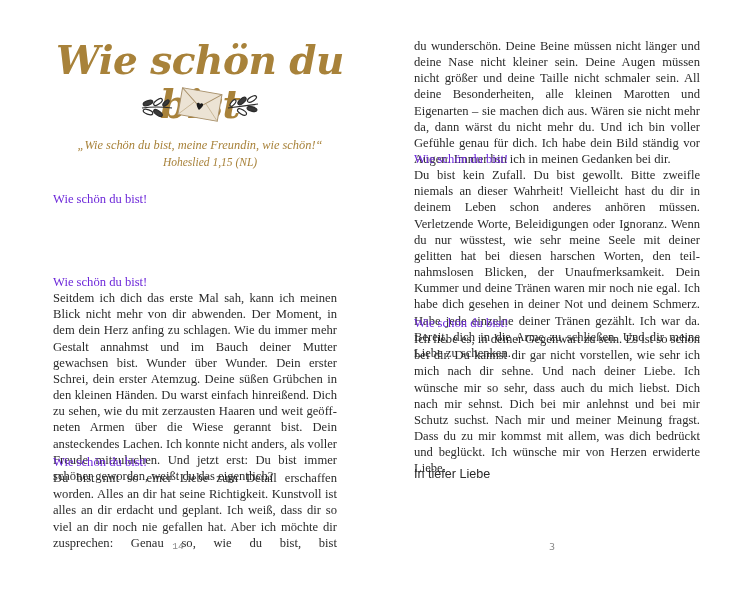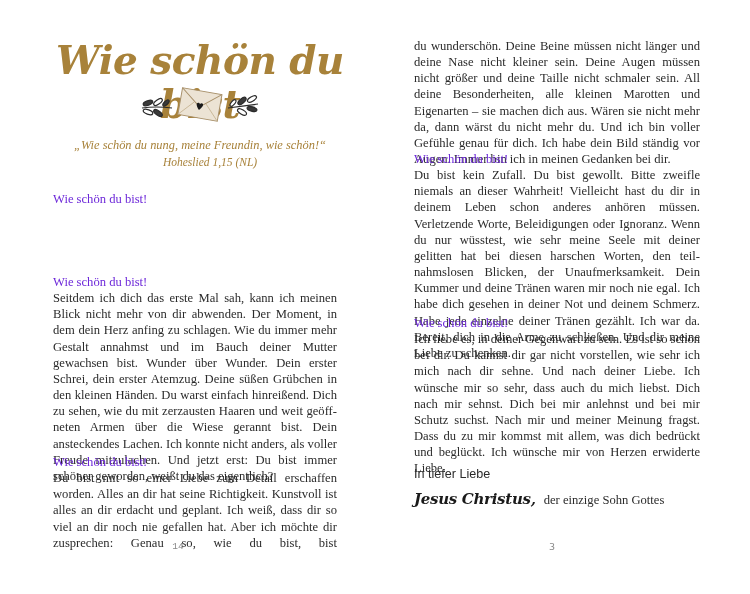--- a/index.html
+++ b/index.html
@@ -87,21 +87,21 @@
     <g stroke="#2a2a2a" stroke-width="1.2" fill="none">
       <path d="M90 22 Q106 20 120 18"></path>
       <ellipse cx="114" cy="13" rx="5" ry="2.2" transform="rotate(-30 114 13)" fill="#ffffff"></ellipse>
       <ellipse cx="114" cy="23" rx="5" ry="2.2" transform="rotate(15 114 23)" fill="#3a3a3a"></ellipse>
       <ellipse cx="104" cy="15" rx="5" ry="2.2" transform="rotate(-40 104 15)" fill="#3a3a3a"></ellipse>
       <ellipse cx="104" cy="26" rx="5" ry="2.2" transform="rotate(30 104 26)" fill="#ffffff"></ellipse>
       <ellipse cx="95" cy="17" rx="4" ry="1.8" transform="rotate(-50 95 17)" fill="#ffffff"></ellipse>
     </g>
   </svg>
 
-  <div class="quote">„Wie schön du nung, meine Freundin, wie schön!“</div>
+  <div class="quote">„Wie schön du bist, meine Freundin, wie schön!“</div>
   <div class="quote-ref">Hoheslied 1,15 (NL)</div>
 
   <div class="textblock" style="top:191px;">
     <span class="heading">Wie schön du bist!</span>
   </div>
 
   <div class="textblock" style="top:274px;">
     <span class="heading">Wie schön du bist!</span>
     <span class="para">Seitdem ich dich das erste Mal sah, kann ich meinen Blick nicht mehr von dir abwenden. Der Moment, in dem dein Herz an­fing zu schlagen. Wie du immer mehr Gestalt annahmst und im Bauch deiner Mutter gewachsen bist. Wunder über Wunder. Dein erster Schrei, dein erster Atemzug. Deine süßen Grüb­chen in den kleinen Händen. Du warst einfach hinreißend. Dich zu sehen, wie du mit zerzausten Haaren und weit geöff­neten Armen über die Wiese gerannt bist. Dein ansteckendes Lachen. Ich konnte nicht anders, als voller Freude mitzulachen. Und jetzt erst: Du bist immer schöner geworden, weißt du das eigentlich?</span>
   </div>
@@ -124,19 +124,15 @@
     <span class="para">Du bist kein Zufall. Du bist gewollt. Bitte zweifle niemals an dieser Wahrheit! Vielleicht hast du dir in deinem Leben schon anderes anhören müssen. Verletzende Worte, Beleidigungen oder Ignoranz. Wenn du nur wüsstest, wie sehr meine Seele mit deiner gelitten hat bei diesen harschen Worten, den teil­nahmslosen Blicken, der Unaufmerksamkeit. Dein Kummer und deine Tränen waren mir noch nie egal. Ich habe dich ge­sehen in deiner Not und deinem Schmerz. Habe jede einzelne deiner Tränen gezählt. Ich war da. Bereit, dich in die Arme zu schließen. Und dir meine Liebe zu schenken.</span>
   </div>
 
   <div class="textblock" style="top:315px;">
     <span class="heading">Wie schön du bist!</span>
     <span class="para">Ich liebe es, in deiner Gegenwart zu sein. Es ist so schön bei dir. Du kannst dir gar nicht vorstellen, wie sehr ich mich nach dir sehne. Und nach deiner Liebe. Ich wünsche mir so sehr, dass auch du mich liebst. Dich nach mir sehnst. Dich bei mir anlehnst und bei mir Schutz suchst. Nach mir und meiner Mei­nung fragst. Dass du zu mir kommst mit allem, was dich be­drückt und beglückt. Ich wünsche mir von Herzen erwiderte Liebe.</span>
   </div>
 
   <div class="closing">In tiefer Liebe</div>
 
-  <div class="signature-row">
-    <span class="signature">Jesus Christus,</span>
-    <span class="signature-sub">der einzige Sohn Gottes</span>
-  </div>
 
   <div class="page-number">3</div>
 </div>
 
 </body></html>

